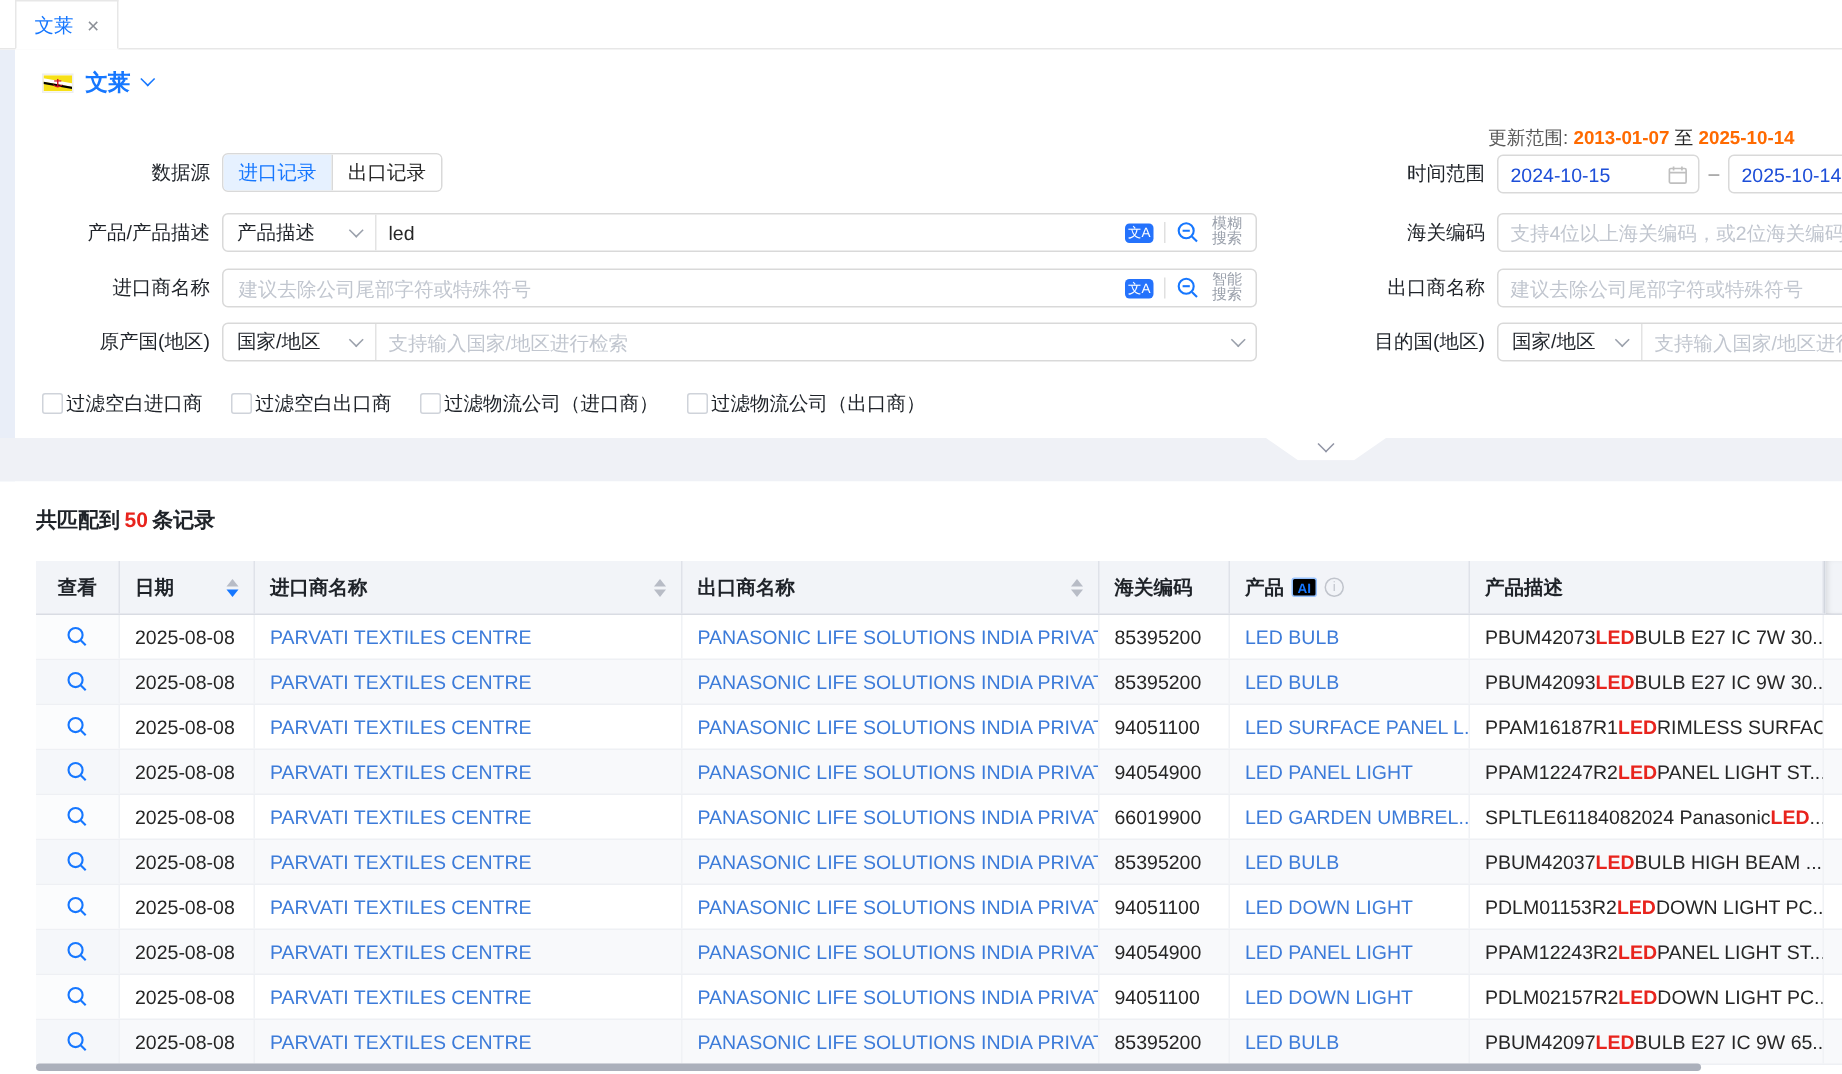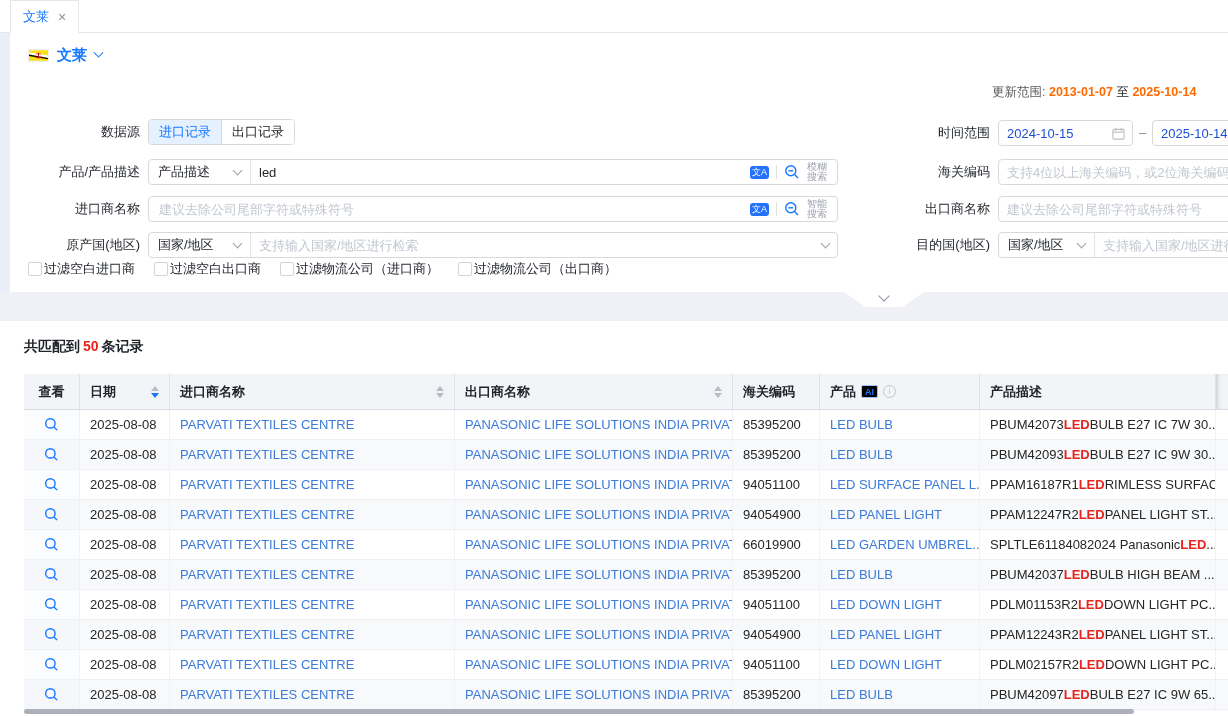--- a/index.html
+++ b/index.html
@@ -15,35 +15,35 @@
   .tab .t { color:#1677ff; font-size:13px; }
   .tab .x { color:#8c9097; font-size:14px; cursor:pointer; line-height:1; }
 
   
   .app-header { position:absolute; top:46px; left:28px; display:flex; align-items:center; gap:8px; }
   .flag { width:21px; height:13px; display:block; border:1px solid #eee; }
   .country { color:#1677ff; font-weight:bold; font-size:15px; }
   .chev-blue { width:7px; height:7px; border-right:1.6px solid #1677ff; border-bottom:1.6px solid #1677ff; transform:rotate(45deg) translate(-2px,-2px); display:inline-block; }
 
   
-  .frow { position:absolute; height:26px; display:flex; align-items:center;margin-top:17px; }
+  .frow { position:absolute; height:26px; display:flex; align-items:center; }
   .l-label { position:absolute; left:0; width:140px; text-align:right; line-height:26px; }
   .r-label { position:absolute; left:860px; width:130px; text-align:right; line-height:26px; }
 
   .seg { position:absolute; left:148px; top:0; height:26px; display:flex; border:1px solid #d9d9d9; border-radius:4px; overflow:hidden; background:#fff; }
   .seg-btn { padding:0 10px; line-height:24px; cursor:pointer; color:#262626; background:#fff; }
   .seg-btn.sel { background:#e6f1ff; color:#1677ff; }
   .seg-btn + .seg-btn { border-left:1px solid #d9d9d9; }
 
   .group { position:absolute; left:148px; top:0; width:690px; height:26px; border:1px solid #d9d9d9; border-radius:4px; background:#fff; display:flex; align-items:center; }
   .group .sel-part { flex:0 0 auto; width:102px; display:flex; align-items:center; justify-content:space-between; padding:0 9px; border-right:1px solid #e3e3e3; height:100%; cursor:pointer; }
   .group input { flex:1 1 auto; border:none; outline:none; height:100%; padding:0 8px; font-size:13px; font-family:inherit; color:#262626; min-width:0; background:transparent; }
   .group input::placeholder, .tinput input::placeholder { color:#c1c6cf; }
   .chev-gray { width:7px; height:7px; border-right:1.4px solid #9aa0ab; border-bottom:1.4px solid #9aa0ab; transform:rotate(45deg); display:inline-block; margin-top:-3px; }
-  .icon-zone { flex:0 0 auto; display:flex; align-items:center; gap:7px; padding:0 8px; }
+  .icon-zone { flex:0 0 auto; display:flex; align-items:center; gap:7px; padding:0 8px;text-align:center; }
   .trans-ic { background:#2472fc; color:#fff; font-size:9px; border-radius:3px; padding:2px 2px; line-height:1; letter-spacing:0; cursor:pointer; }
   .vdiv { width:1px; height:14px; background:#e0e0e0; }
   .srch-txt { font-size:10px; line-height:10.5px; color:#9aa0ab; width:22px; white-space:normal; word-break:break-all; cursor:pointer; }
   .mag-blue { cursor:pointer; display:flex; }
 
   .tinput { position:absolute; top:0; height:26px; border:1px solid #d9d9d9; border-radius:4px; background:#fff; display:flex; align-items:center; }
   .tinput input { border:none; outline:none; height:100%; width:100%; padding:0 8px; font-size:13px; font-family:inherit; color:#1d4ed8; background:transparent; min-width:0; }
   .dash { position:absolute; left:1139px; top:0; line-height:26px; color:#8c8c8c; }
 
   .update-line { position:absolute; left:992px; top:84px; font-size:12.5px; white-space:nowrap; }

